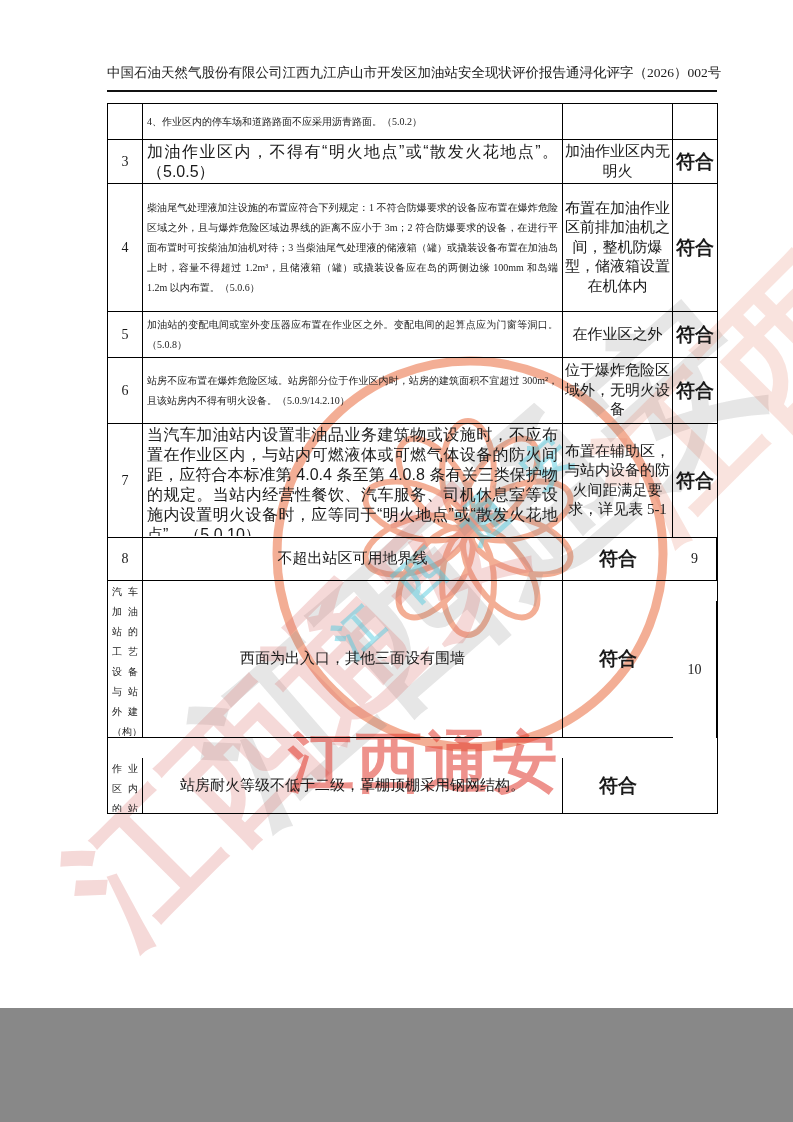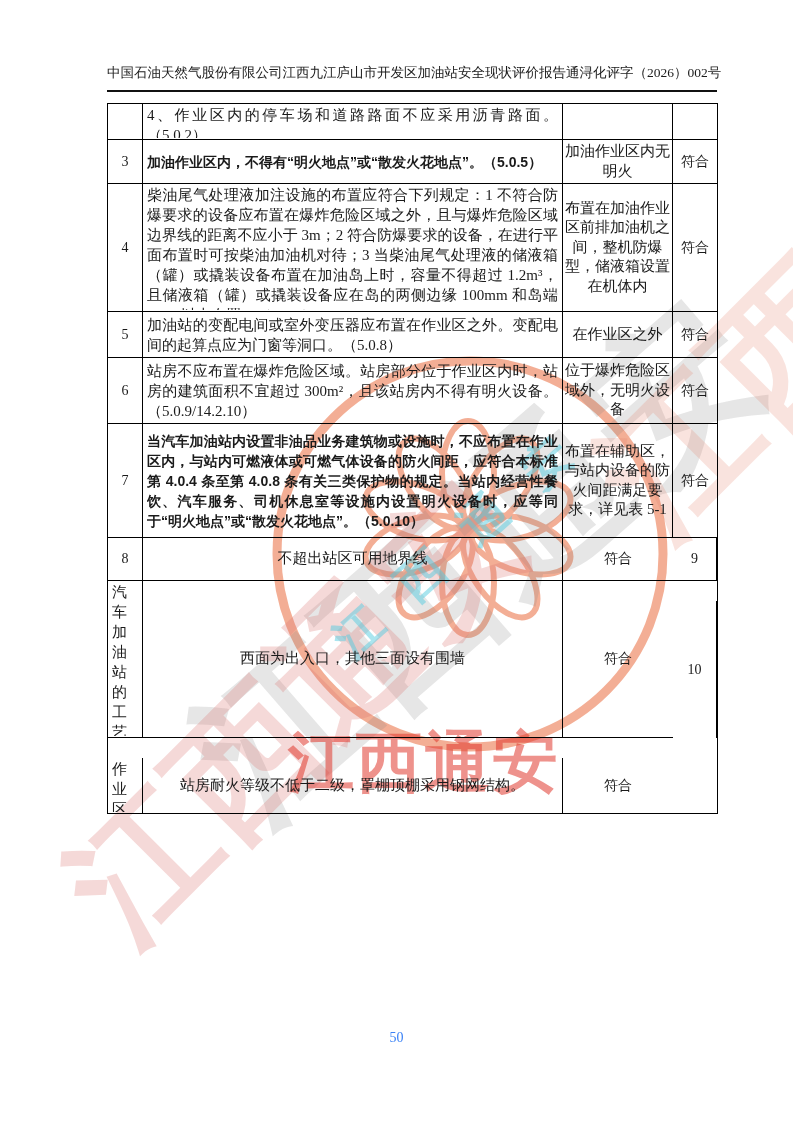--- a/index.html
+++ b/index.html
@@ -1,17 +1,17 @@
 <!DOCTYPE html>
 <html><head>
 <meta charset="utf-8">
 <style>
   html,body{margin:0;padding:0;background:#888;}
   .page{
-    position:relative;width:793px;height:1122px;background:#ffffff;
+    position:relative;width:793px;height:1008px;background:#ffffff;
     margin:0 auto;overflow:hidden;
     font-family:"Liberation Serif","DejaVu Serif",serif;
     color:#1a1a1a;
   }
   
   .header{
     position:absolute;left:107px;top:64px;width:610px;
     display:flex;justify-content:space-between;align-items:flex-end;
     font-size:13.5px;line-height:18px;white-space:nowrap;
   }
@@ -32,30 +32,30 @@
   .cell{
     border-right:1px solid #000;border-bottom:1px solid #000;
     box-sizing:border-box;overflow:hidden;
     display:flex;align-items:center;justify-content:center;
   }
   .cell.last-col{border-right:none;}
   .cell.last-row{border-bottom:none;margin-top:20px;}
   .cell.num{font-size:14px;}
   .cell.desc{justify-content:flex-start;padding:1px 4px;}
   .cell.desc .txt{
-    width:100%;max-height:100%;font-size:15px;line-height:20px;
+    width:100%;max-height:100%;font-size:10px;line-height:20px;
     text-align:justify;overflow:hidden;
   }
-  .cell.desc.bold .txt{font-weight:bold;font-family:"Liberation Sans","DejaVu Sans",sans-serif;font-size:14px;}
+  .cell.desc.bold .txt{font-weight:normal;font-family:"Liberation Sans","DejaVu Sans",sans-serif;font-size:16px;}
   .cell.finding{padding:1px 2px;}
   .cell.finding .txt{
     width:100%;max-height:100%;font-size:15px;line-height:19.5px;
     text-align:center;overflow:hidden;
   }
-  .cell.result{font-size:14px;}
+  .cell.result{font-size:19px;font-weight:bold;}
   
   .footer{
     position:absolute;left:0;top:1030px;width:100%;
     text-align:center;font-size:14px;color:#3b82f6;
   }
   
   .wm{position:absolute;pointer-events:none;white-space:nowrap;}
   .wm-stamp{left:250px;top:332px;width:440px;height:440px;}
   .wm-red-big{
     left:288px;top:718px;font-size:66px;font-weight:bold;

